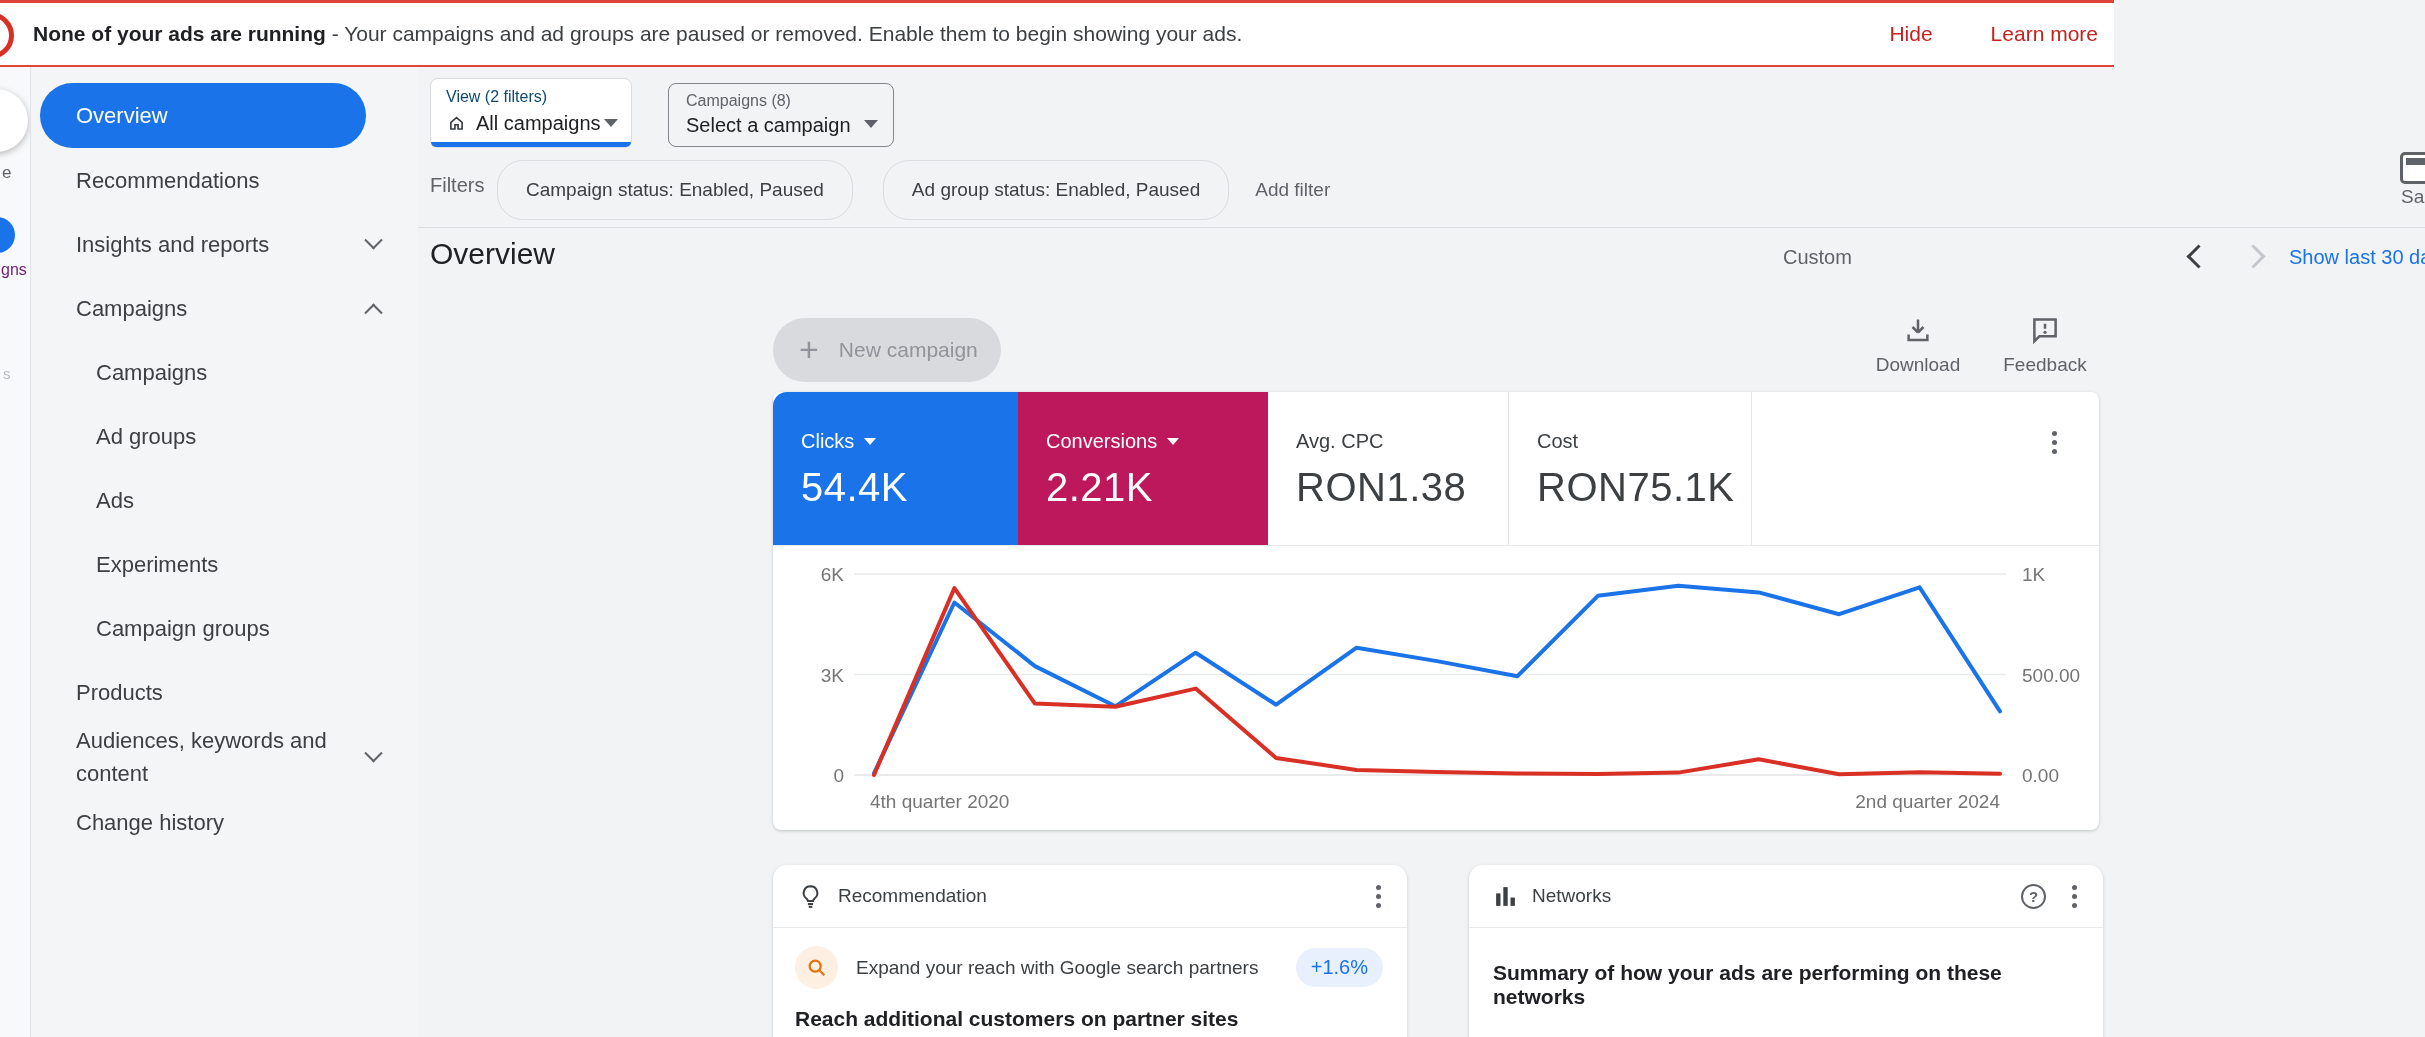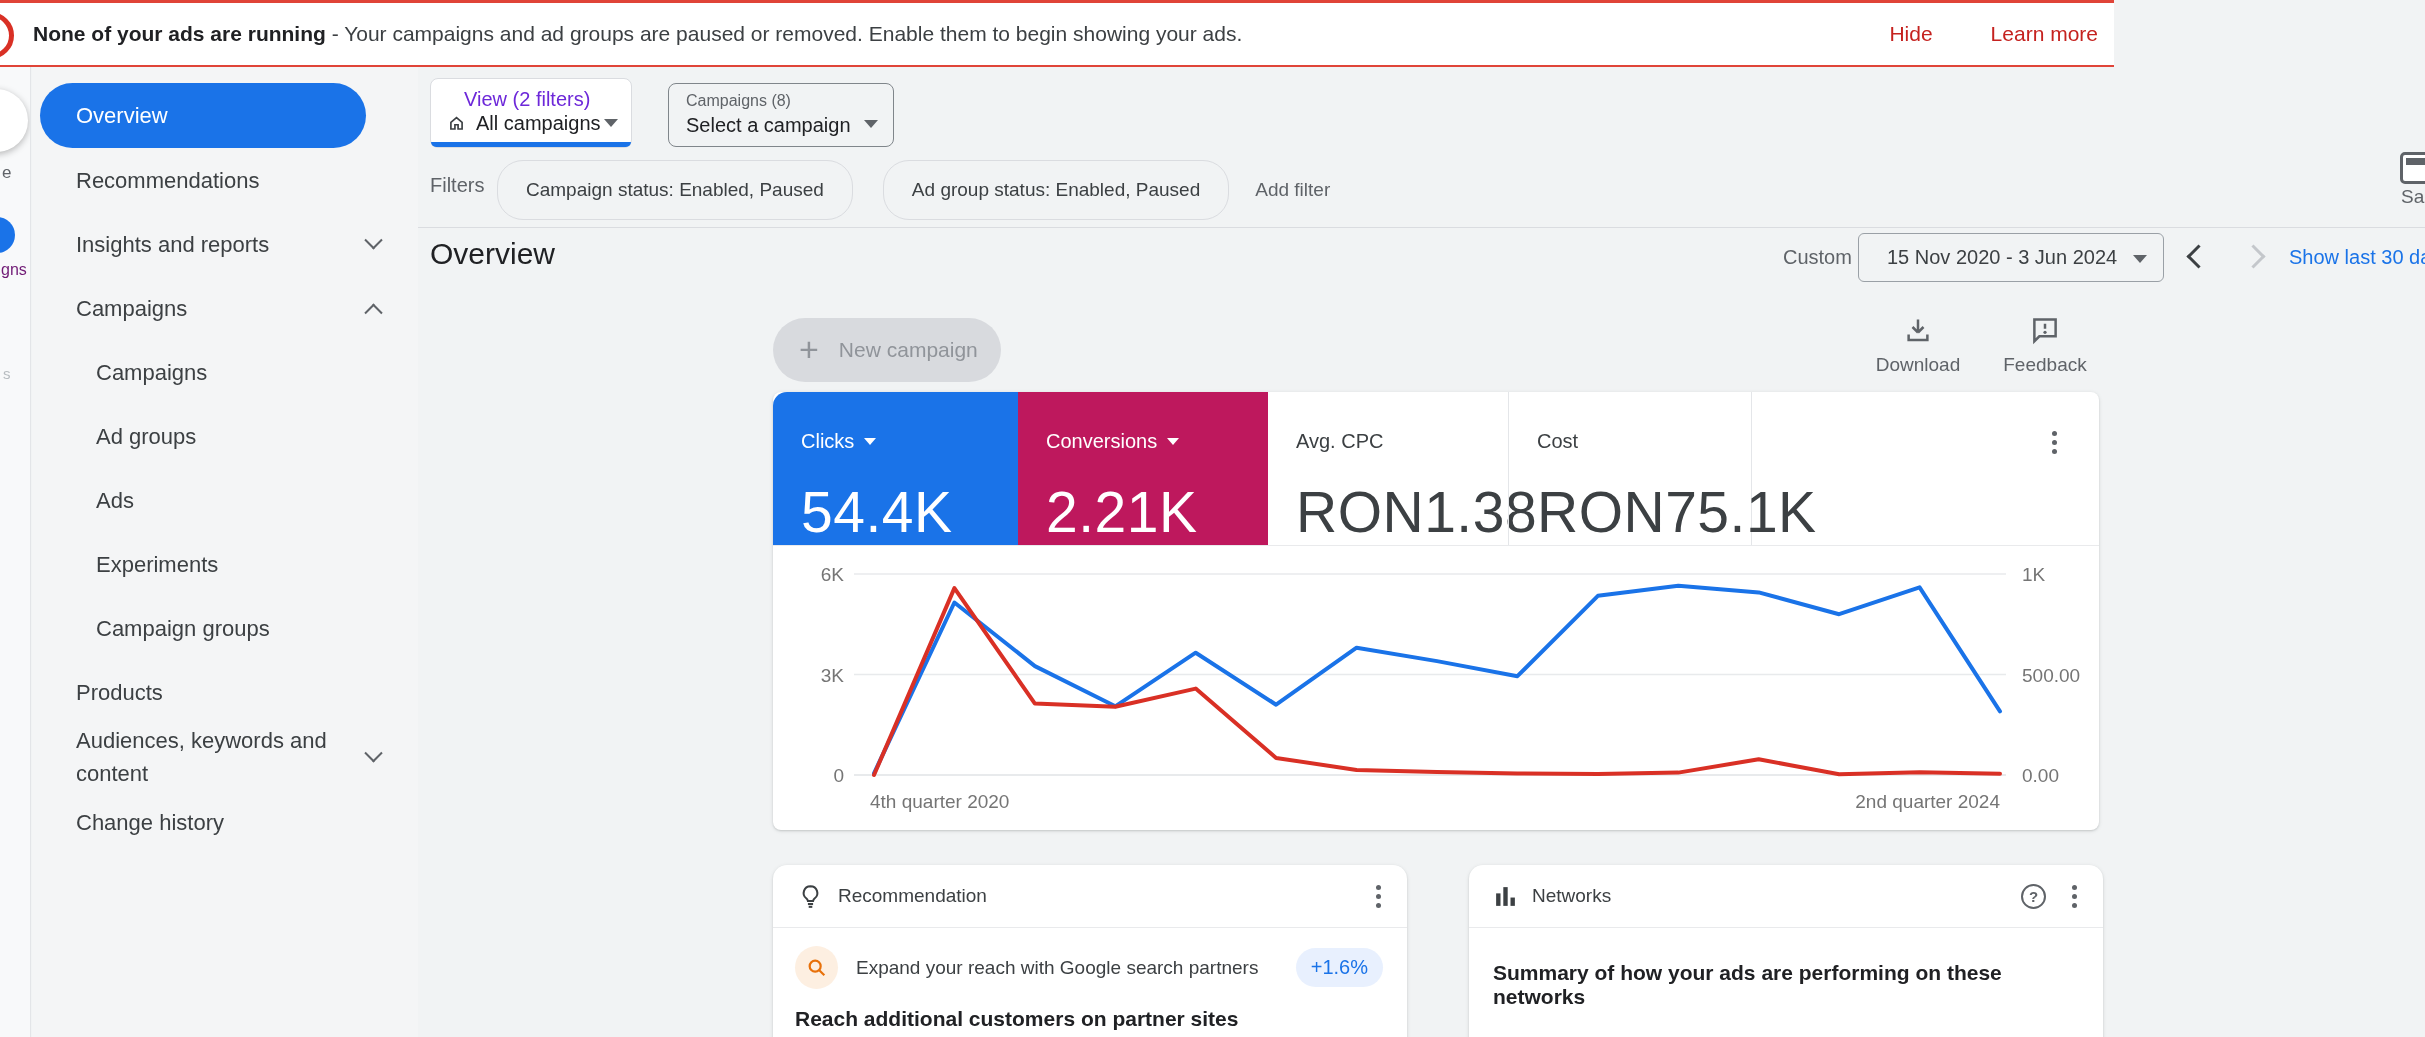--- a/index.html
+++ b/index.html
@@ -41,21 +41,21 @@
   .side-item .chev { margin-left: auto; flex: 0 0 auto; }
   .chev { width: 13px; height: 13px; border-right: 2.5px solid #5f6368; border-bottom: 2.5px solid #5f6368; }
   .chev.down { transform: rotate(45deg) translate(-3px,-3px); }
   .chev.up { transform: rotate(225deg) translate(-3px,-3px); }
 
   
   .view-box { position: absolute; left: 430px; top: 78px; width: 202px; height: 70px; background: #fff;
               border: 1px solid #dadce0; border-radius: 8px; cursor: pointer; }
   .view-box::after { content: ""; position: absolute; left: 0; right: 0; bottom: 0; height: 5px;
                      background: #1a73e8; border-radius: 0 0 7px 7px; }
-  .view-label { position: absolute; left: 33px; top: 9px; font-size: 20px; color: #6d28d9; }
+  .view-label { position: absolute; left: 15px; top: 9px; font-size: 16px; color: #0c4a6e; }
   .view-row { position: absolute; left: 15px; top: 33px; display: flex; align-items: center; gap: 9px;
               font-size: 20px; font-weight: 500; color: #202124; }
   .tri { width: 0; height: 0; border-left: 7px solid transparent; border-right: 7px solid transparent;
          border-top: 8px solid #5f6368; }
   .view-box .tri { position: absolute; right: 13px; top: 40px; }
   .camp-box { position: absolute; left: 668px; top: 83px; width: 226px; height: 64px;
               border: 1px solid #80868b; border-radius: 8px; cursor: pointer; }
   .camp-label { position: absolute; left: 17px; top: 8px; font-size: 16px; color: #5f6368; }
   .camp-value { position: absolute; left: 17px; top: 30px; font-size: 20px; font-weight: 500; color: #202124; }
   .camp-box .tri { position: absolute; right: 15px; top: 36px; }
@@ -101,21 +101,21 @@
   .tool-btn.feedback { left: 1985px; top: 315px; }
   .tool-btn .t-label { font-size: 19px; color: #5f6368; margin-top: 5px; }
 
   
   .scorecard { position: absolute; left: 773px; top: 392px; width: 1326px; height: 438px; background: #fff;
                border-radius: 8px; box-shadow: 0 1px 2px rgba(60,64,67,.18), 0 1px 4px rgba(60,64,67,.1); }
   .tiles { position: absolute; left: 0; top: 0; width: 100%; height: 154px; display: flex;
            border-bottom: 1px solid #e9eaec; border-radius: 14px 14px 0 0; overflow: hidden; }
   .tile { padding: 38px 0 0 28px; cursor: pointer; }
   .tile .t-head { display: flex; align-items: center; gap: 10px; font-size: 20px; color: #3c4043; }
-  .tile .t-value { font-size: 57px; margin-top: 26px; color: #3c4043; letter-spacing: .5px; }
+  .tile .t-value { font-size: 40px; margin-top: 12px; color: #3c4043; letter-spacing: .5px; }
   .tile.colored .t-head, .tile.colored .t-value { color: #fff; }
   .tile .tri-sm { width: 0; height: 0; border-left: 6px solid transparent; border-right: 6px solid transparent;
                   border-top: 7px solid #fff; }
   .kebab { width: 5px; height: 5px; border-radius: 50%; background: #5f6368;
            box-shadow: 0 9px 0 #5f6368, 0 -9px 0 #5f6368; cursor: pointer; }
   .scorecard > .kebab { position: absolute; right: 42px; top: 48px; }
   .chart-wrap { position: absolute; left: 0; top: 153px; width: 1326px; height: 285px; }
 
   
   .b-card { position: absolute; top: 865px; width: 634px; height: 210px; background: #fff;
@@ -227,24 +227,20 @@
   <div class="chips">
       <div class="chip">Campaign status: Enabled, Paused</div>
       <div class="chip">Ad group status: Enabled, Paused</div>
       <span class="add-filter">Add filter</span>
     </div>
 
   <div class="divider-h"></div>
 
   <div class="page-title">Overview</div>
   <div class="date-mode">Custom</div>
-  <div class="date-box">
-    <div class="val">15 Nov 2020 - 3 Jun 2024</div>
-    <div class="tri"></div>
-  </div>
   <div class="nav-chev left"></div>
   <div class="nav-chev right"></div>
   <div class="show-last">Show last 30 da</div>
 
   <div class="saved-frag-icon"></div>
   <div class="saved-frag-label">Sa</div>
 
   <div class="new-campaign">
     <span class="plus">+</span>
     <span class="nc-label">New campaign</span>

